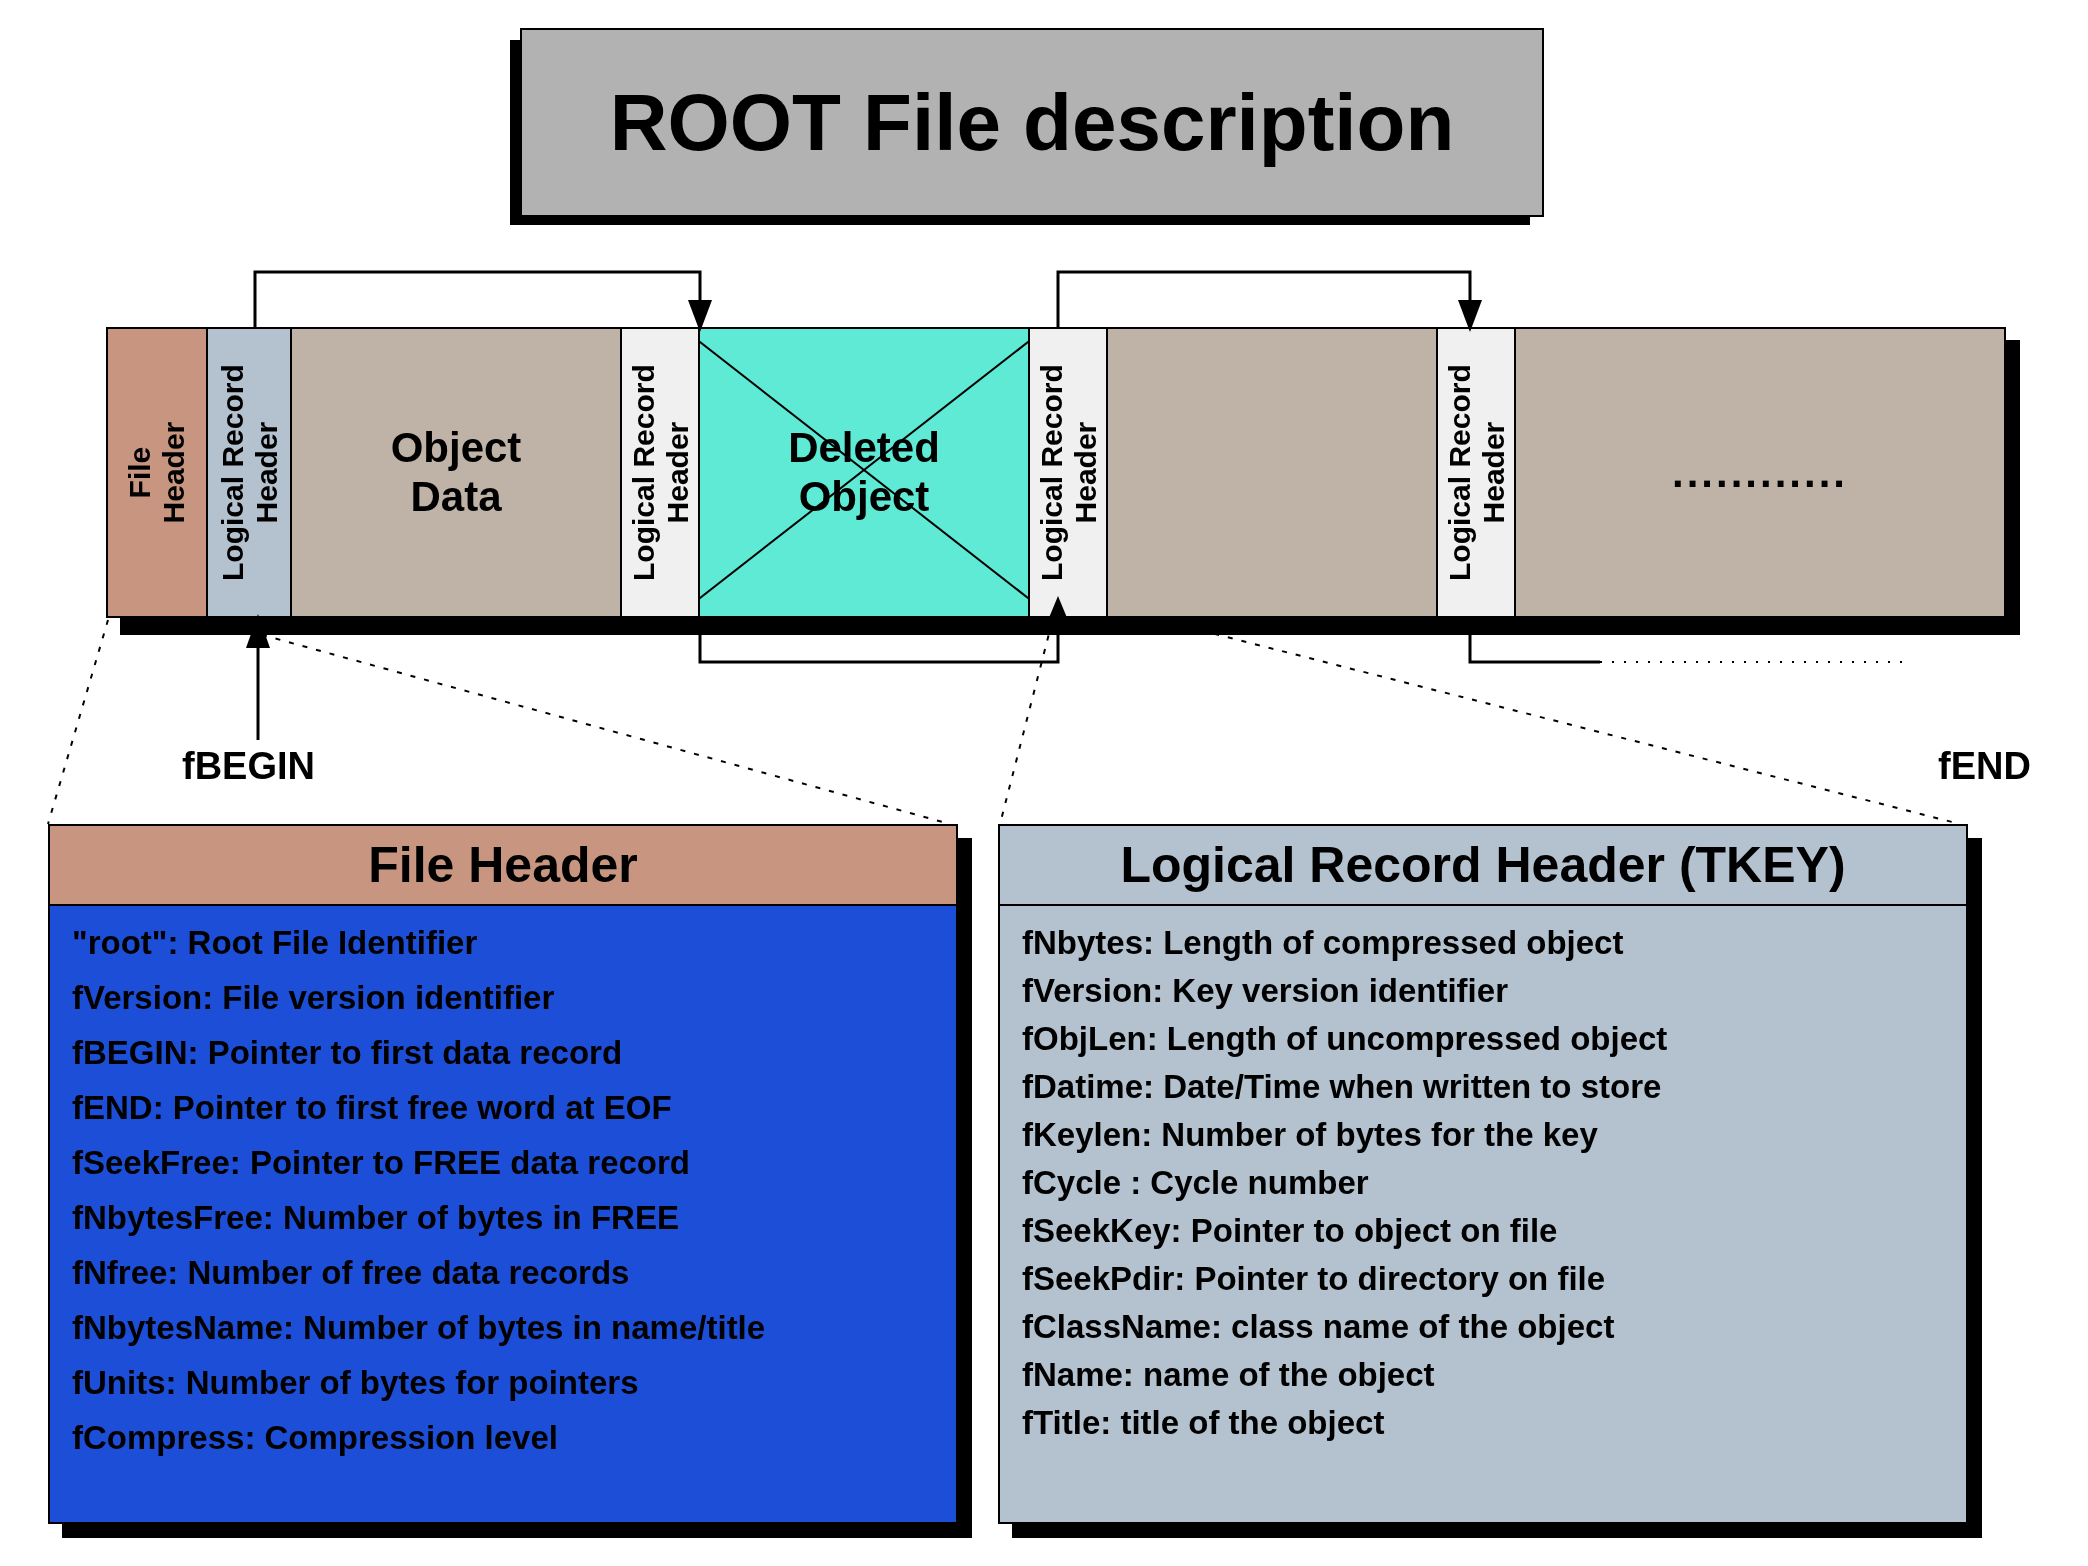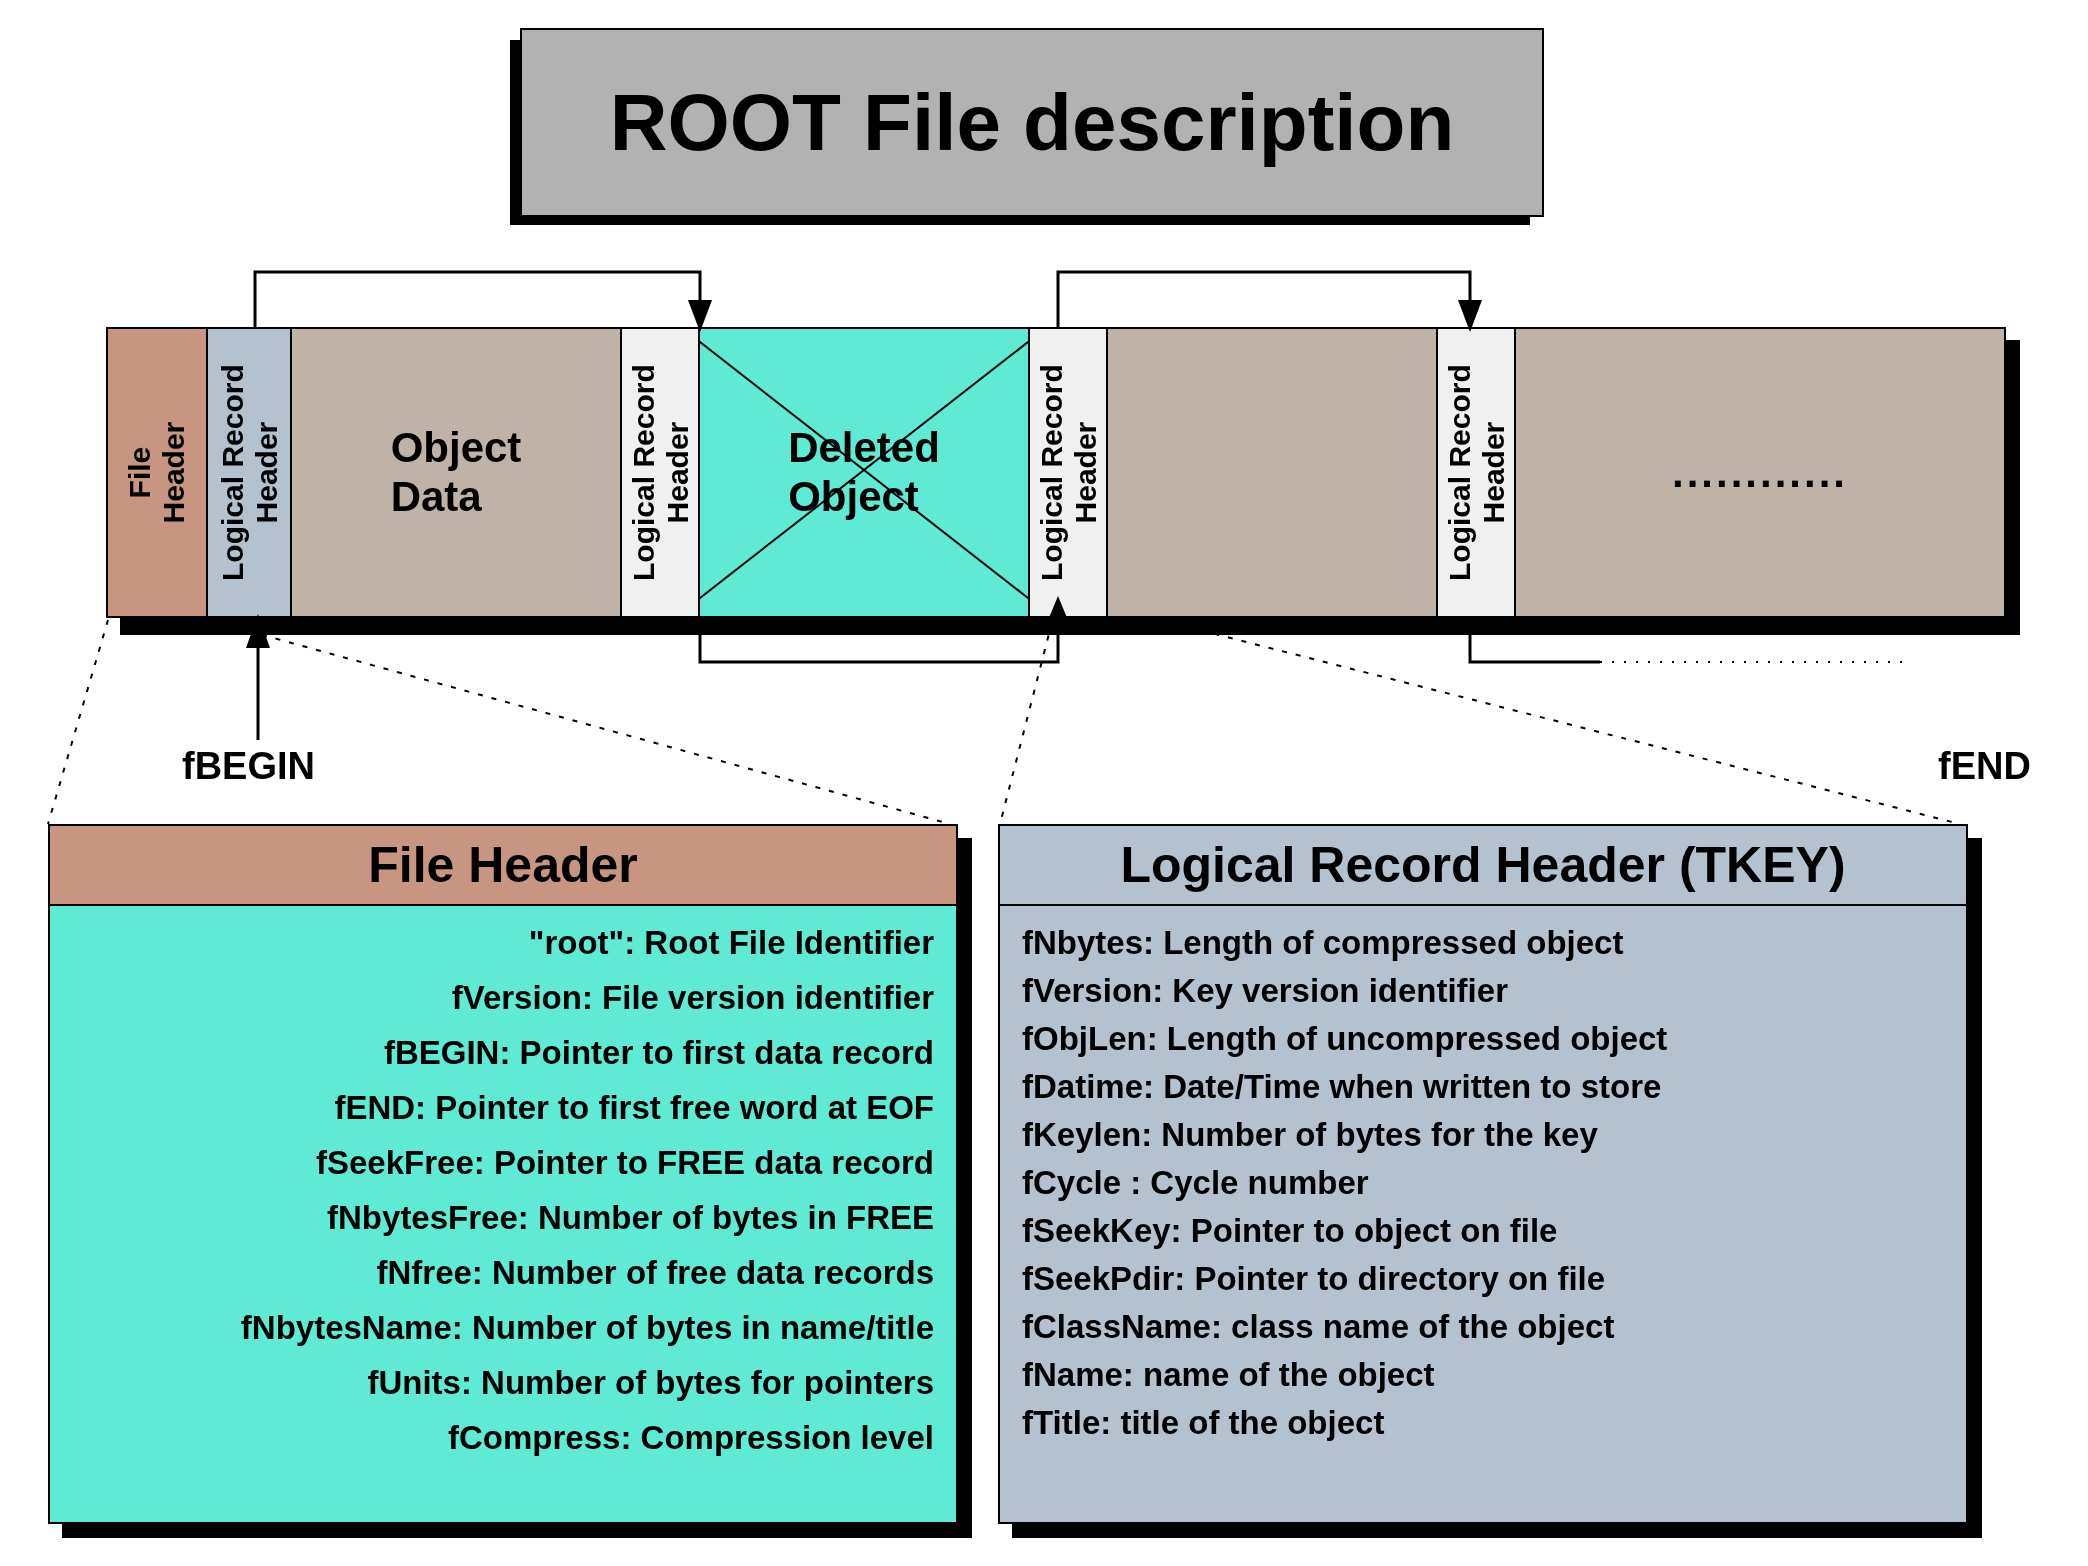--- a/index.html
+++ b/index.html
@@ -12,21 +12,21 @@
   #title-box{left:520px;top:28px;width:1020px;height:185px;background:#b2b2b2;border:2px solid #000;
              display:flex;align-items:center;justify-content:center;}
   #title-text{font-size:80px;font-weight:bold;color:#000;letter-spacing:0px;white-space:nowrap;}
 
   
   #bar-shadow{left:120px;top:340px;width:1900px;height:295px;background:#000;}
   #bar{left:106px;top:327px;width:1900px;height:291px;display:flex;border:2px solid #000;box-sizing:border-box;}
   .seg{position:relative;border-right:2px solid #000;box-sizing:border-box;display:flex;align-items:center;justify-content:center;overflow:hidden;}
   .seg:last-child{border-right:none;}
   .vtext{transform:rotate(-90deg);white-space:nowrap;font-size:30px;font-weight:bold;line-height:1.12;text-align:center;color:#000;}
-  .htext{font-size:42px;font-weight:bold;line-height:1.15;color:#000;}
+  .htext{font-size:42px;font-weight:bold;line-height:1.15;text-align:center;color:#000;}
   .dots{font-size:42px;font-weight:bold;letter-spacing:3px;color:#000;}
 
   .c-fileheader{background:#c89680;}
   .c-lrh-blue{background:#b3c2ce;}
   .c-objdata{background:#bfb3a8;}
   .c-lrh-white{background:#f0f0f0;}
 
   
   .xcross{position:absolute;left:0;top:0;width:100%;height:100%;pointer-events:none;}
 
@@ -42,21 +42,21 @@
   
   .panel-shadow{background:#000;}
   .panel{border:2px solid #000;box-sizing:border-box;}
   .panel-head{border-bottom:2px solid #000;display:flex;align-items:center;justify-content:center;box-sizing:border-box;}
   .panel-title{font-size:50px;font-weight:bold;color:#000;white-space:nowrap;}
   .panel-body{padding:18px 22px 10px 22px;box-sizing:border-box;}
   .panel-item{font-size:33px;font-weight:bold;color:#000;white-space:nowrap;}
 
   
   #fh-shadow{left:62px;top:838px;width:910px;height:700px;}
-  #fh-panel{left:48px;top:824px;width:910px;height:700px;background:#5eead4;text-align:right;}
+  #fh-panel{left:48px;top:824px;width:910px;height:700px;background:#1d4ed8;}
   #fh-head{height:80px;background:#c89680;}
   #fh-body .panel-item{margin-bottom:17px;}
 
   
   #tk-shadow{left:1012px;top:838px;width:970px;height:700px;}
   #tk-panel{left:998px;top:824px;width:970px;height:700px;background:#b3c2ce;}
   #tk-head{height:80px;background:#b3c2ce;}
   #tk-body .panel-item{margin-bottom:10px;}
 
   svg.overlay{position:absolute;left:0;top:0;width:2088px;height:1566px;pointer-events:none;}

